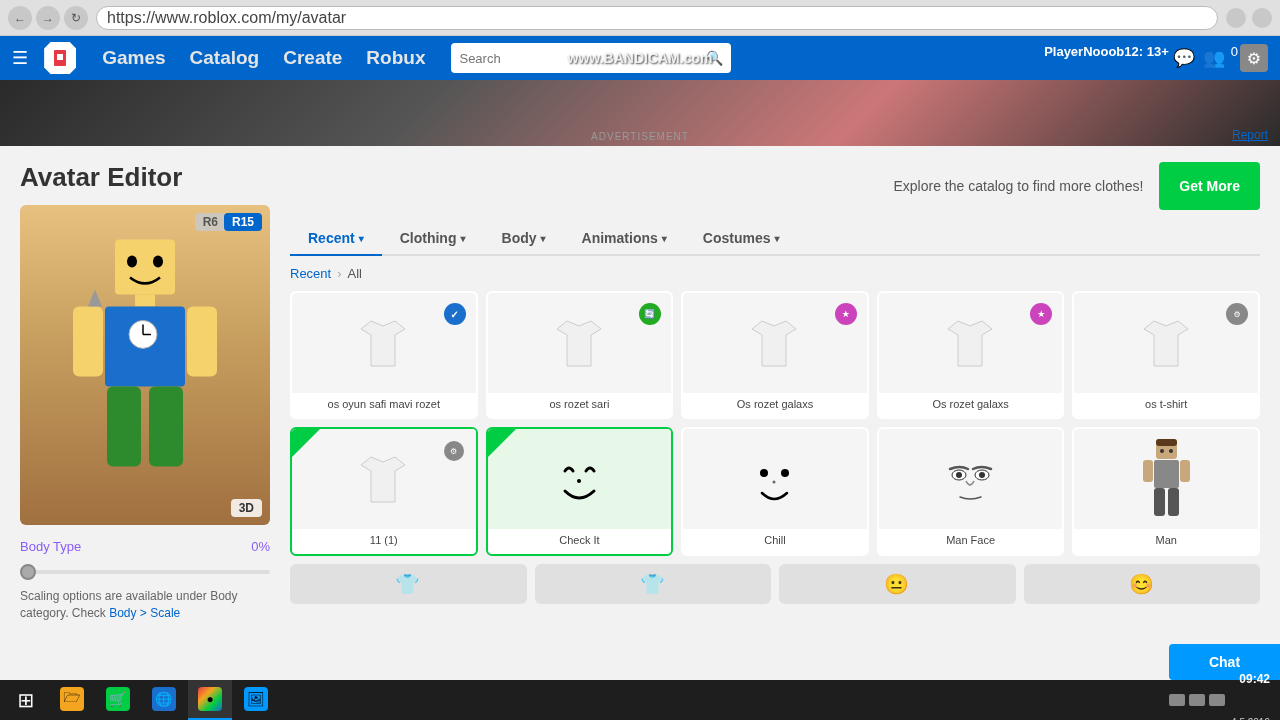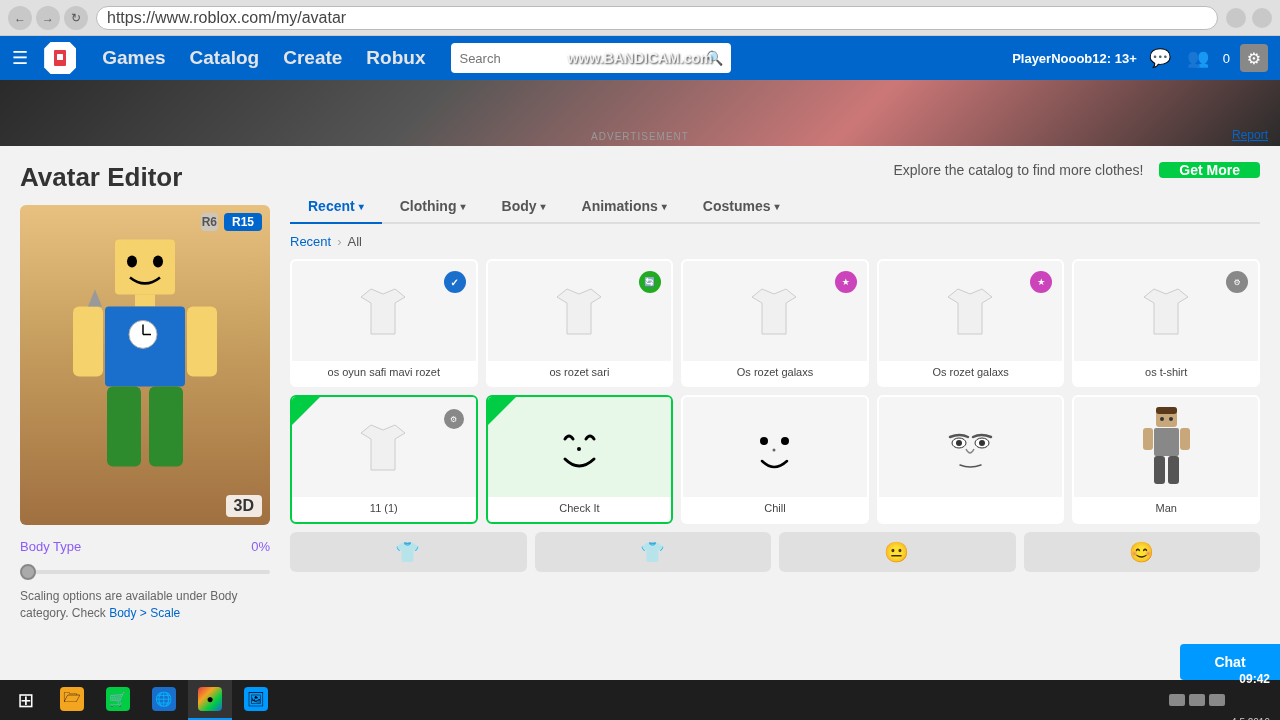--- a/index.html
+++ b/index.html
@@ -59,21 +59,21 @@
     .nav-search {
       flex: 1; max-width: 280px; background: white;
       border-radius: 4px; height: 30px; display: flex;
       align-items: center; padding: 0 8px; gap: 6px;
     }
     .nav-search input {
       border: none; outline: none; flex: 1; font-size: 13px; color: #444;
     }
     .nav-search-icon { color: #888; font-size: 14px; cursor: pointer; }
     .nav-right {
-      margin-left: auto; display: flex; align-items: center; gap: 10px; color: white; font-size: 13px;
+      margin-left: auto; display: flex; gap: 2px; color: white; font-size: 13px;
     }
     .nav-user { font-weight: 600; font-size: 13px; }
     .nav-icon-btn {
       background: none; border: none; color: white; font-size: 18px; cursor: pointer;
       width: 28px; height: 28px; display: flex; align-items: center; justify-content: center;
     }
     .gear-icon-nav {
       width: 28px; height: 28px; background: #888; border-radius: 4px;
       display: flex; align-items: center; justify-content: center; color: white; font-size: 16px;
     }
@@ -116,26 +116,26 @@
       font-size: 26px; font-weight: 700; color: #333; margin-bottom: 12px;
     }
     .avatar-preview {
       width: 250px; height: 320px;
       background: linear-gradient(180deg, #e8c080 0%, #c8a060 40%, #a07040 100%);
       border-radius: 6px; position: relative; overflow: hidden;
     }
     .avatar-3d-badge {
       position: absolute; bottom: 8px; right: 8px;
       background: rgba(255,255,255,0.85); border-radius: 4px;
-      padding: 2px 8px; font-size: 16px; font-weight: 700; color: #333;
+      padding: 2px 8px; font-size: 12px; font-weight: 700; color: #333;
     }
     .r6-badge {
-      position: absolute; top: 8px; right: 52px;
+      position: absolute; top: 8px; right: 44px;
       background: rgba(200,200,200,0.85); border-radius: 4px;
-      padding: 2px 1px; font-size: 12px; font-weight: 700; color: #555;
+      padding: 2px 8px; font-size: 12px; font-weight: 700; color: #555;
     }
     .r15-badge {
       position: absolute; top: 8px; right: 8px;
       background: #0066cc; border-radius: 4px;
       padding: 2px 8px; font-size: 12px; font-weight: 700; color: white;
     }
 
     .body-type-section {
       margin-top: 14px;
     }
@@ -160,21 +160,21 @@
     
     .catalog-panel { flex: 1; }
 
     .catalog-promo {
       display: flex; align-items: center; justify-content: flex-end;
       gap: 16px; margin-bottom: 12px;
     }
     .promo-text { font-size: 14px; color: #555; }
     .get-more-btn {
       background: #00cc44; color: white; border: none;
-      padding: 0 20px; border-radius: 4px; font-size: 14px; font-weight: 700;
+      padding: 16px 20px; border-radius: 4px; font-size: 14px; font-weight: 700;
       cursor: pointer;
     }
 
     .tabs-bar {
       display: flex; gap: 0; border-bottom: 2px solid #ddd;
       margin-bottom: 10px;
     }
     .tab {
       padding: 8px 18px; font-size: 14px; font-weight: 600;
       color: #555; cursor: pointer; border-bottom: 2px solid transparent;
@@ -236,21 +236,21 @@
     .item-thumb-partial {
       width: 100%; height: 100%;
       background: #e8e8e8; display: flex; align-items: center; justify-content: center;
     }
 
     
     .chat-btn {
       position: absolute; bottom: 56px; right: 0;
       background: #0099ff; color: white; padding: 10px 24px;
       font-size: 14px; font-weight: 600; cursor: pointer; border: none;
-      border-radius: 4px 0 0 4px; width: 100px;
+      border-radius: 4px 0 0 4px; width: 111px;
     }
 
     
     .taskbar {
       position: absolute; bottom: 0; left: 0; right: 0;
       height: 40px; background: #1e1e1e;
       display: flex; align-items: center; padding: 0 4px;
       gap: 2px;
     }
     .taskbar-start {
@@ -534,20 +534,21 @@
             <ellipse cx="21" cy="28" rx="7" ry="5" fill="white" stroke="#333" stroke-width="1"></ellipse>
             <ellipse cx="44" cy="28" rx="7" ry="5" fill="white" stroke="#333" stroke-width="1"></ellipse>
             <circle cx="21" cy="28" r="3" fill="#333"></circle>
             <circle cx="44" cy="28" r="3" fill="#333"></circle>
 
             <path d="M28 34 Q32 42 36 34" stroke="#888" stroke-width="1.5" fill="none"></path>
 
             <path d="M22 50 Q32 54 43 50" stroke="#555" stroke-width="1.5" fill="none" stroke-linecap="round"></path>
           </svg>
         </div>
+        <div class="item-name">Man Face</div>
       </div>
 
       <div class="item-card">
         <div class="item-thumb">
           <svg width="65" height="90" viewBox="0 0 65 90">
 
             <rect x="22" y="5" width="21" height="20" rx="3" fill="#c8a87a"></rect>
 
             <rect x="22" y="5" width="21" height="7" rx="3" fill="#5a3a1a"></rect>
 

